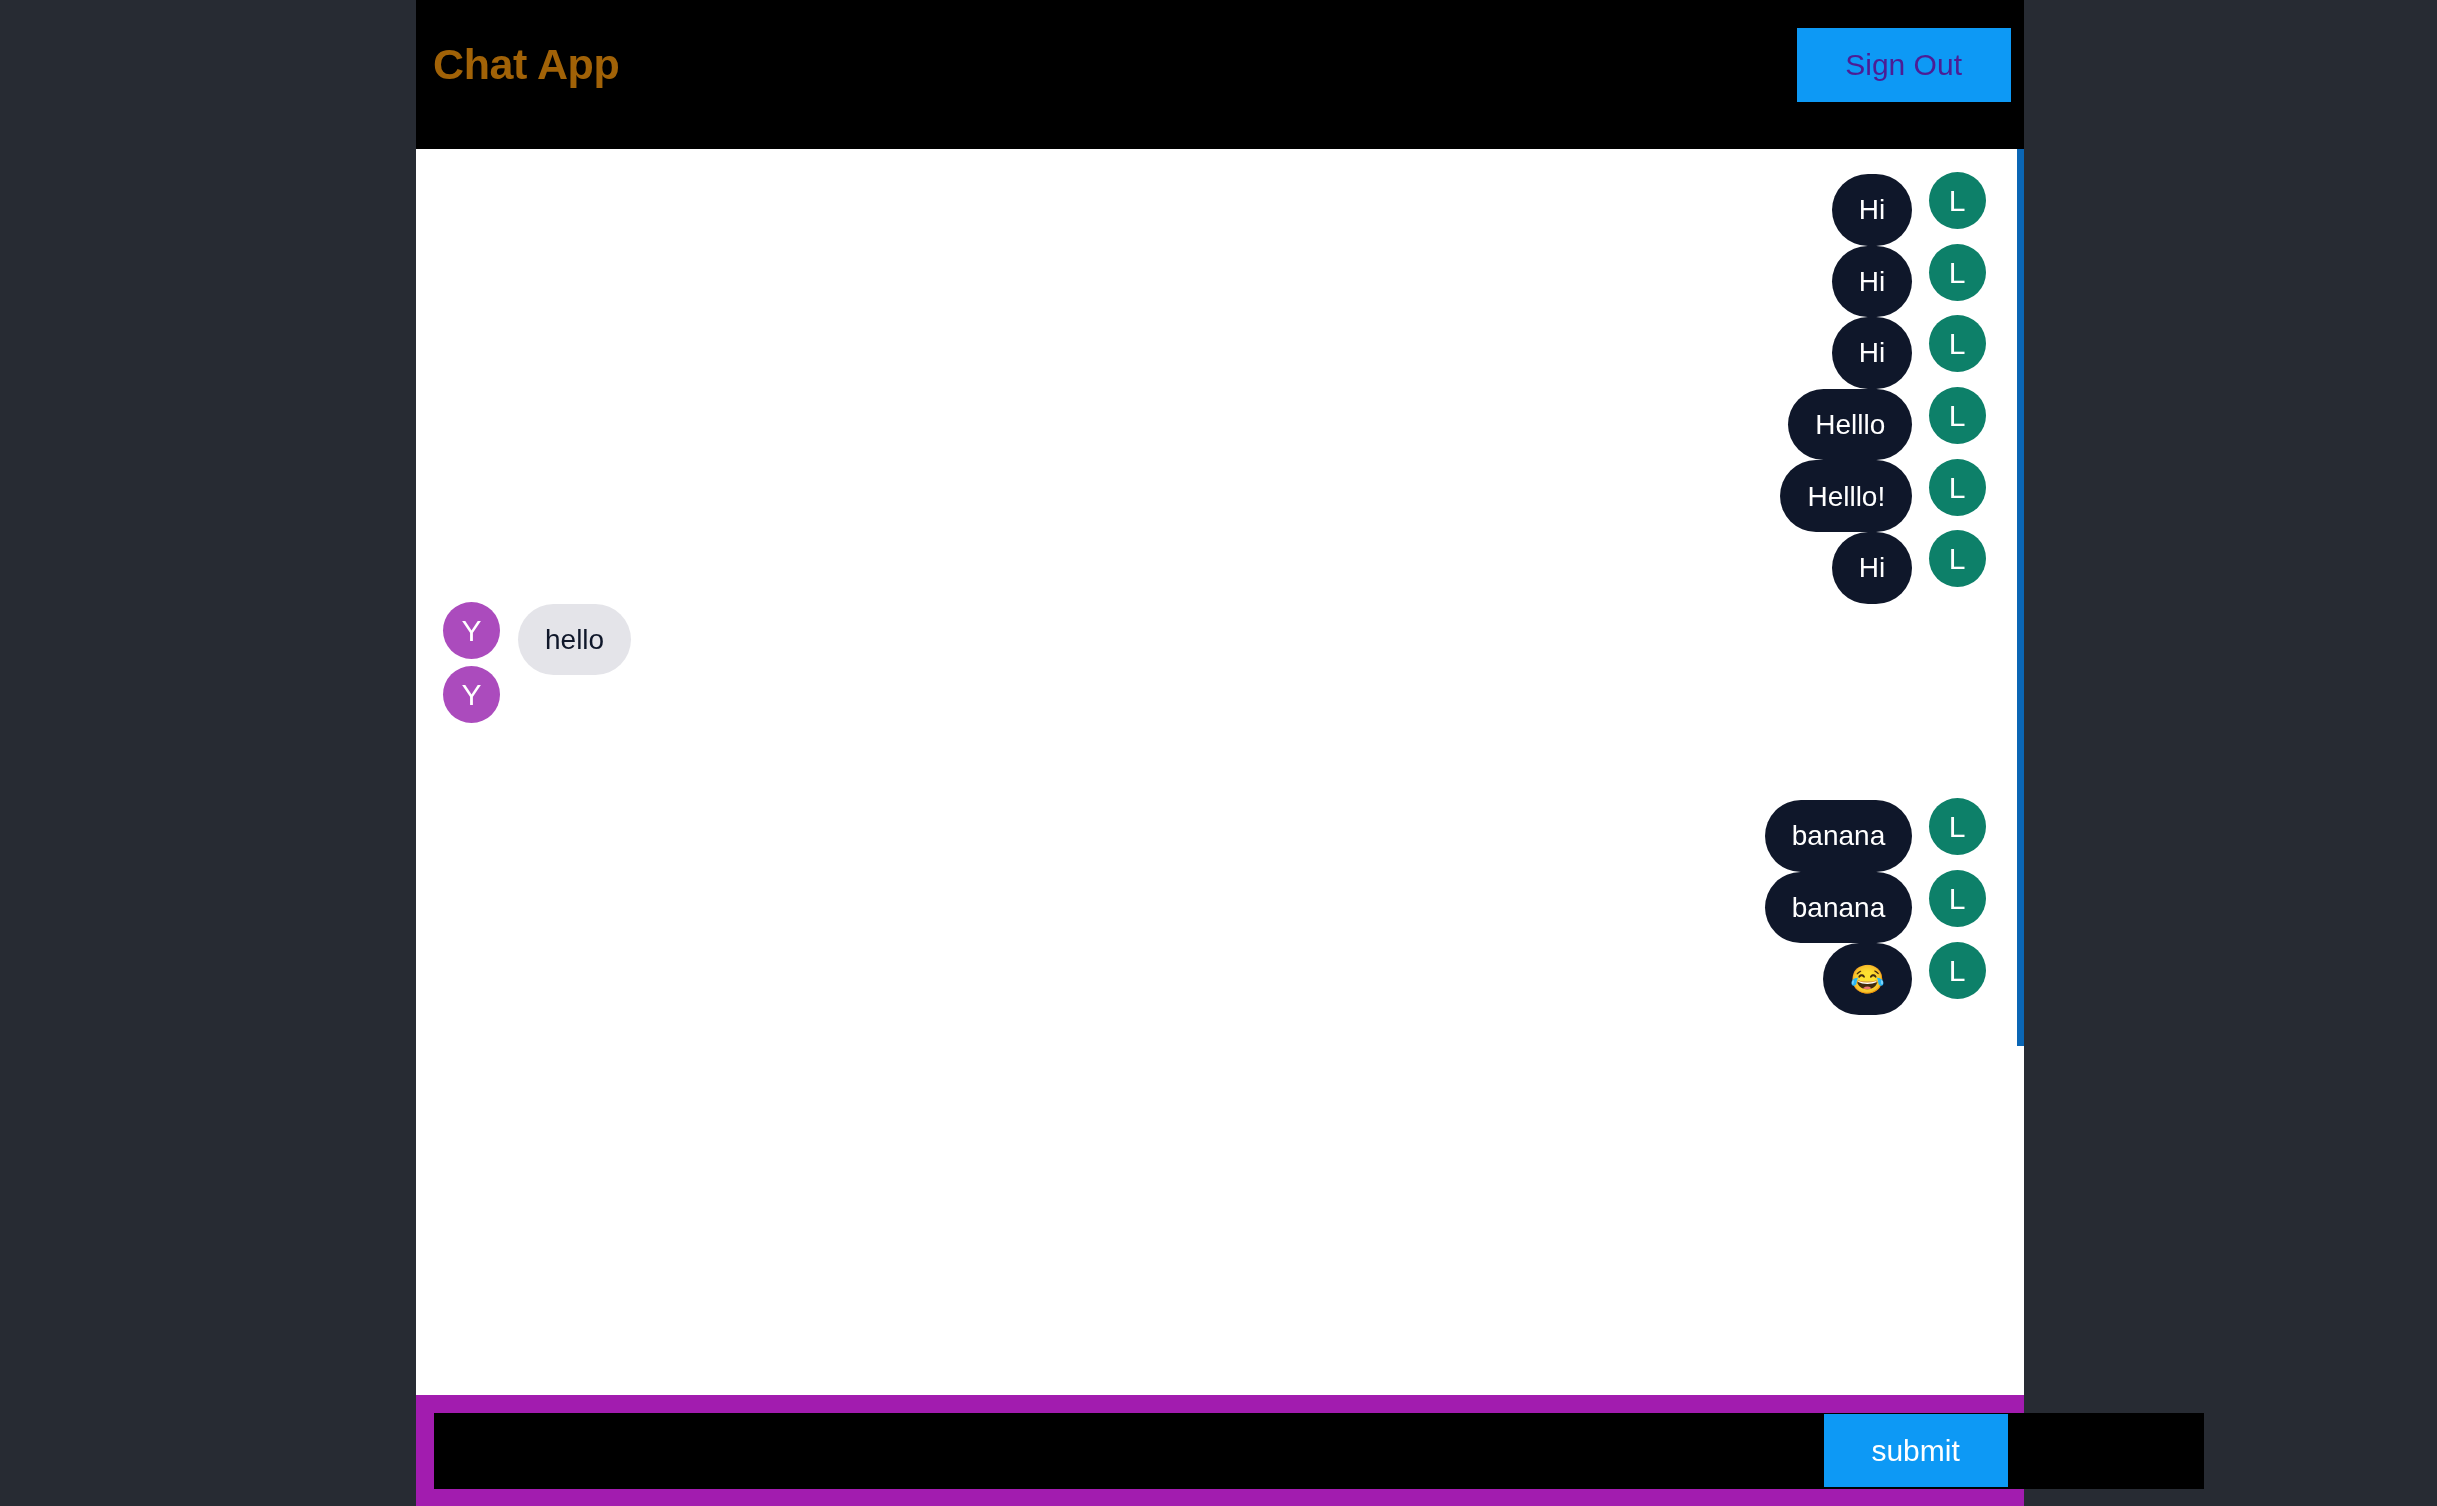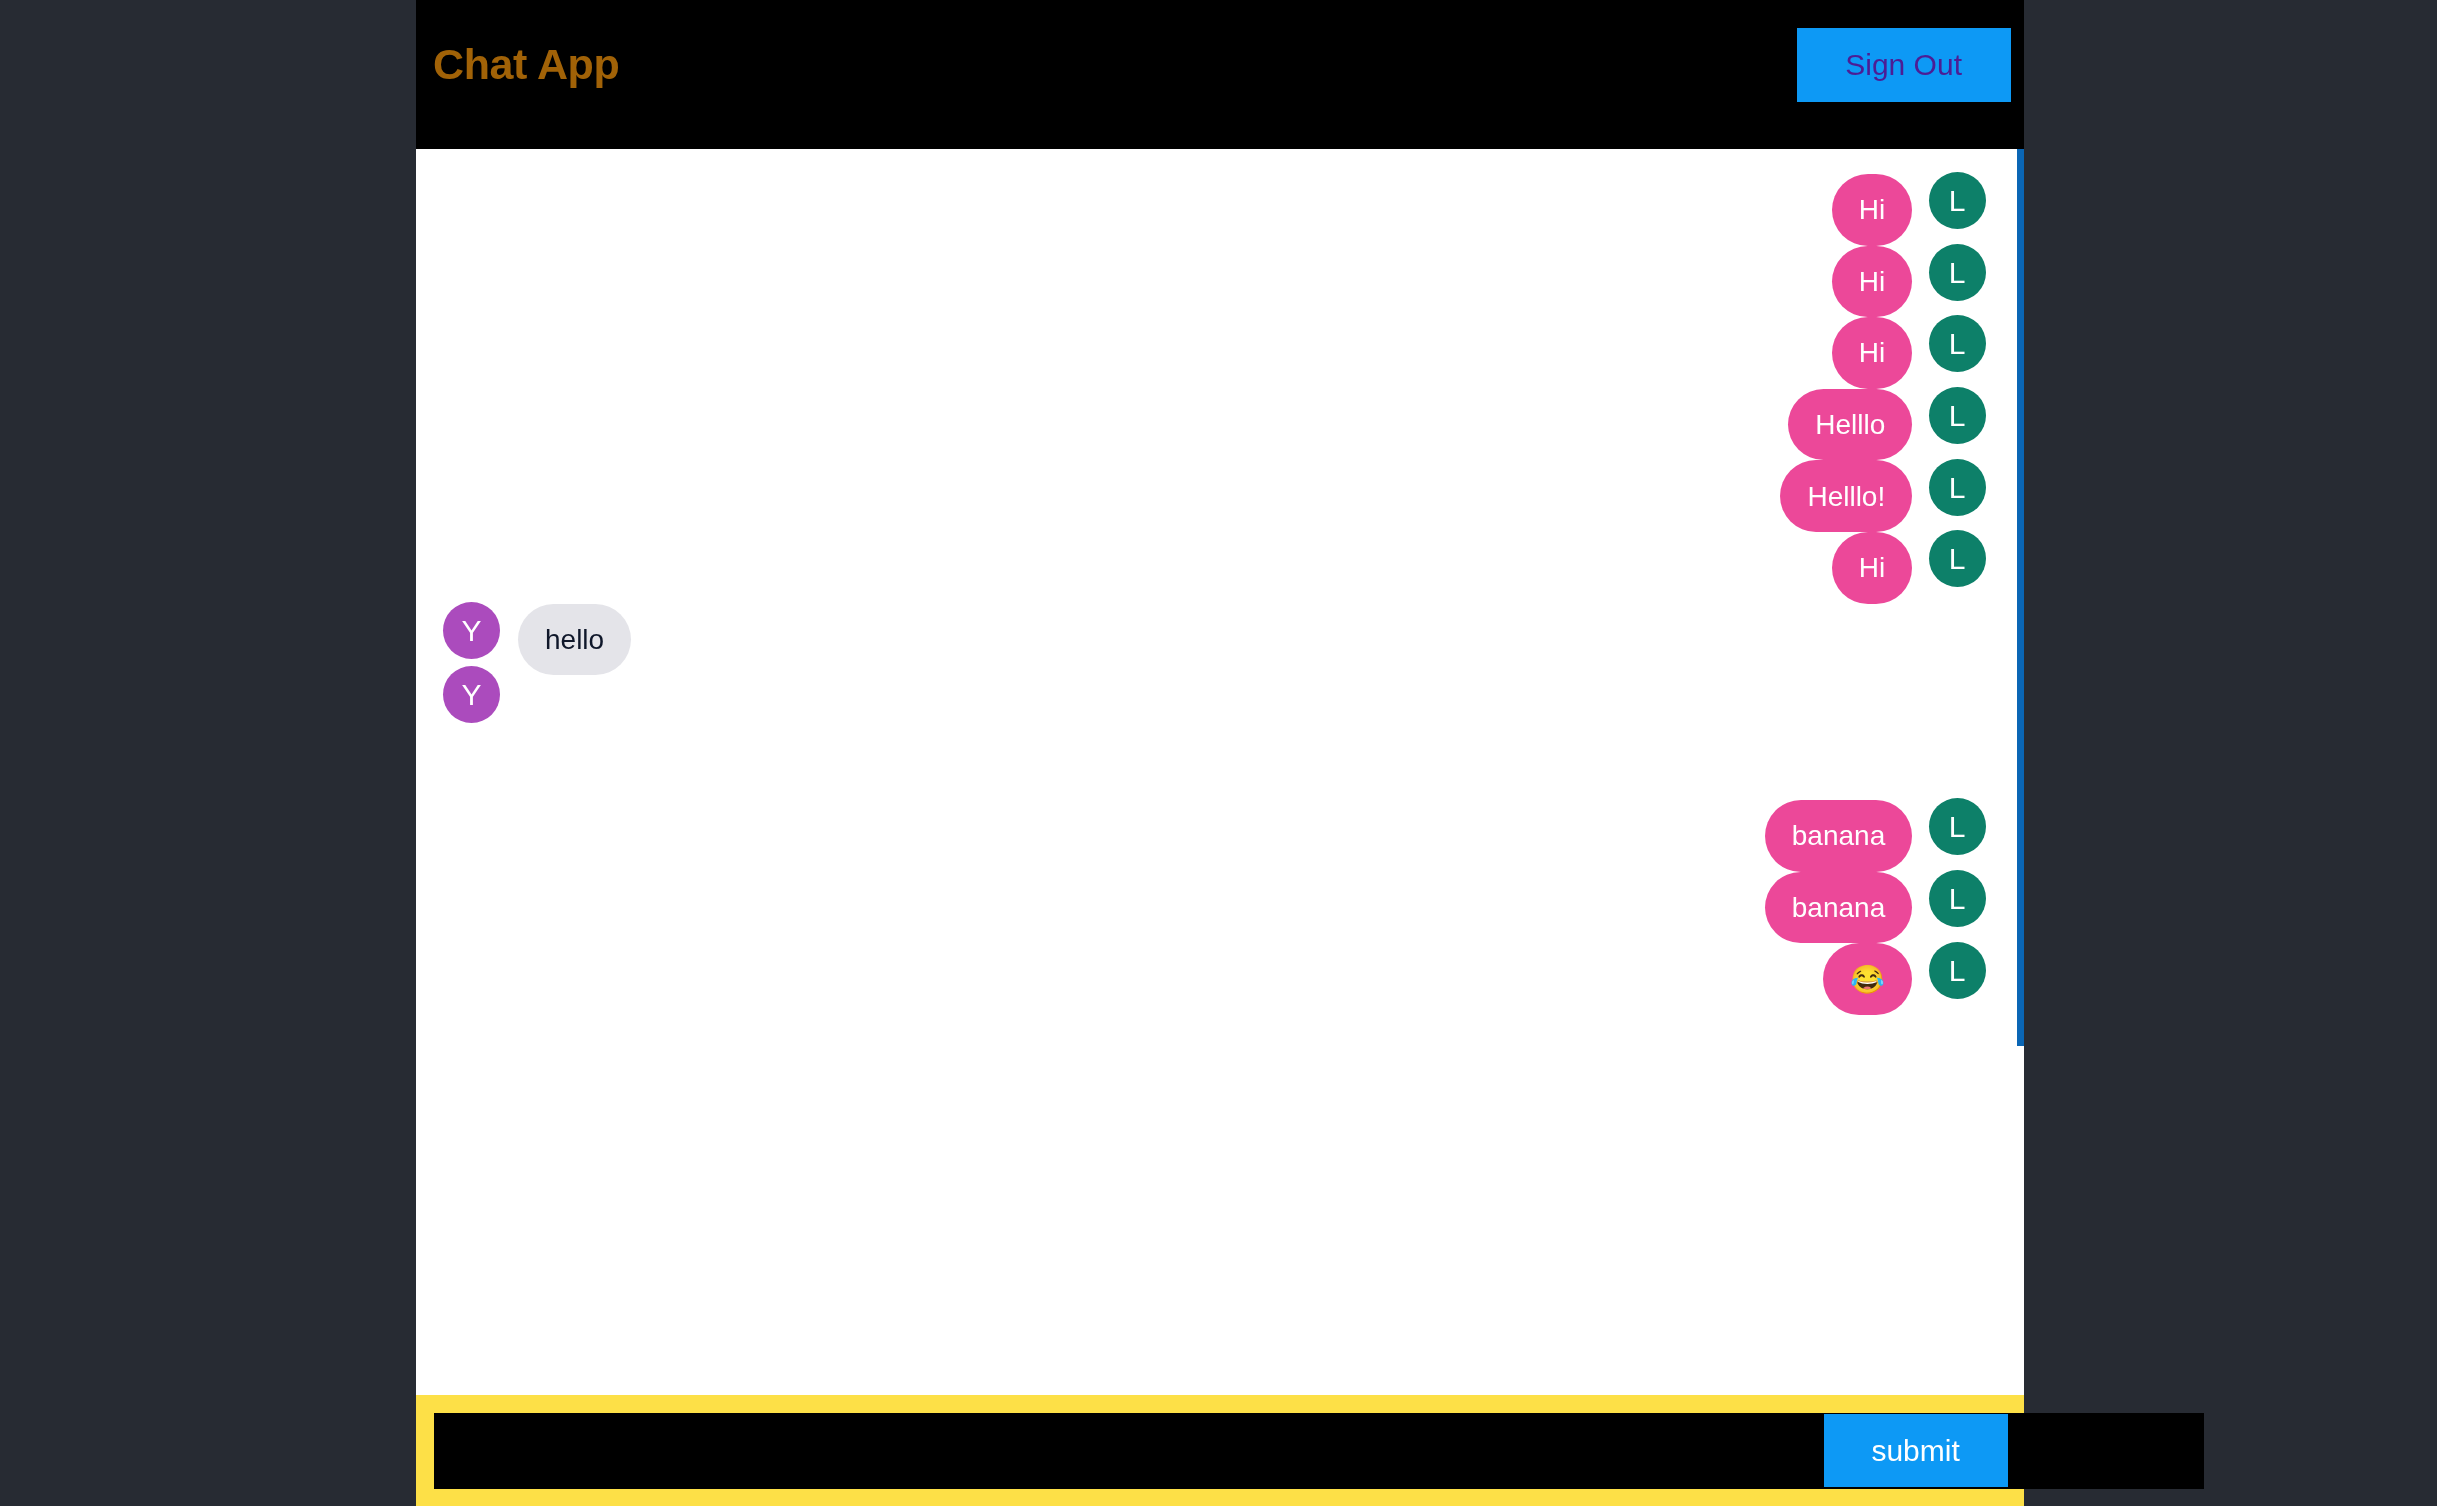--- a/index.html
+++ b/index.html
@@ -104,21 +104,21 @@
     border-radius: 74px;
     font-size: 28px;
     line-height: 33px;
     white-space: nowrap;
     display: flex;
     align-items: center;
     justify-content: center;
   }
 
   .message-row.sent .bubble {
-    background: #ec4899;
+    background: #0f172a;
     color: #ffffff;
     padding: 19.3px 27px;
     order: 1;
   }
 
   .message-row.received .bubble {
     background: #e4e4e9;
     color: #0f172a;
     padding: 19.3px 27px;
     order: 2;
@@ -172,21 +172,21 @@
     height: 72%;
     background: #0a66b5;
     cursor: pointer;
   }
 
   
   #composer-bar {
     position: relative;
     flex: 0 0 112px;
     height: 112px;
-    background: #fde047;
+    background: #a21caf;
     text-decoration: underline;
   }
 
   #message-input {
     position: absolute;
     left: 18px;
     top: 18px;
     width: 1770px;
     height: 76px;
     background: #000000;

